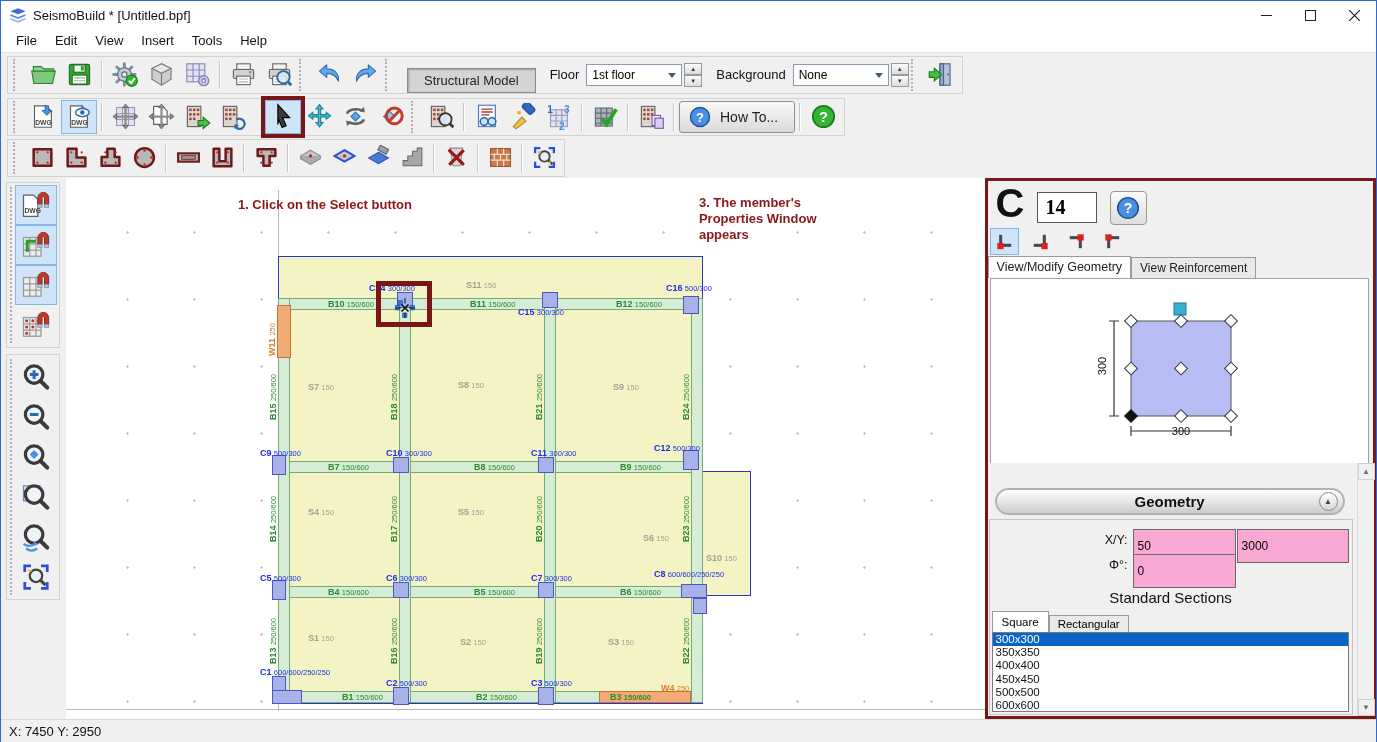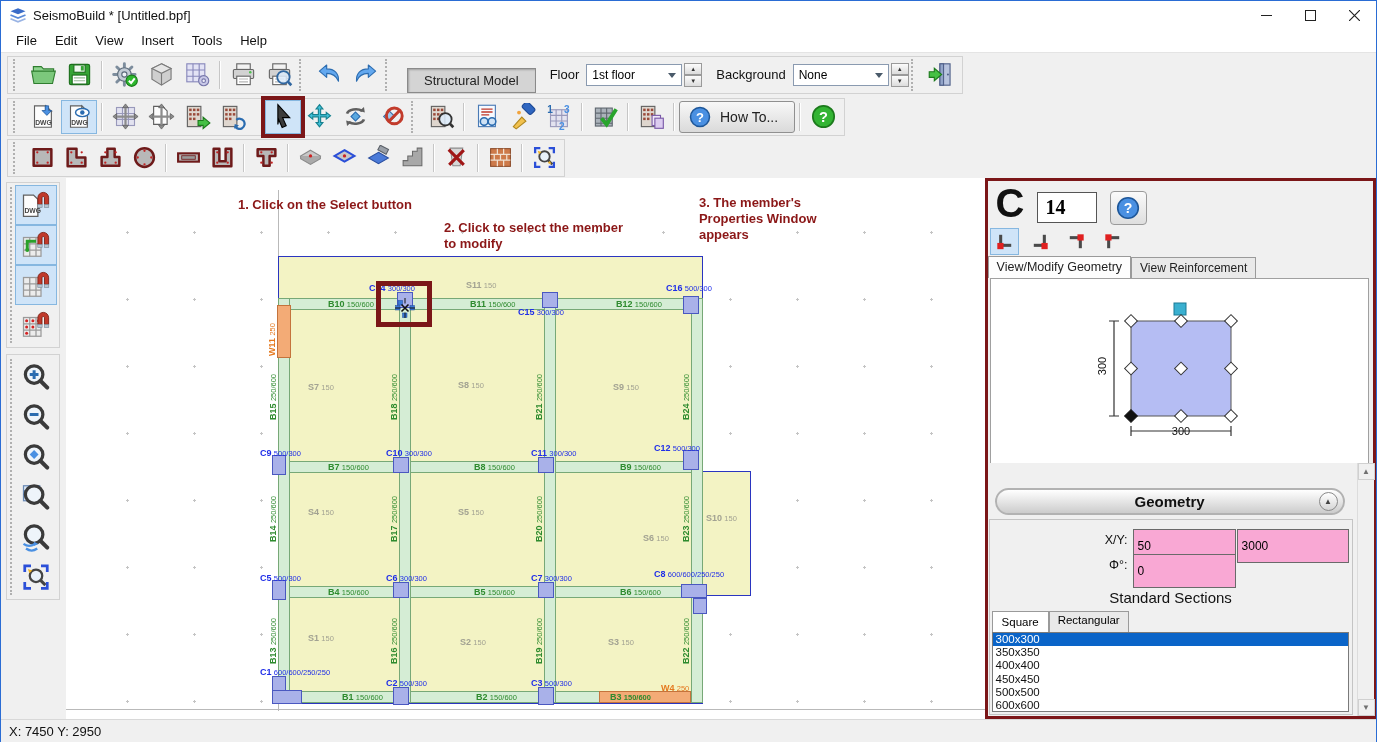--- a/index.html
+++ b/index.html
@@ -79,21 +79,21 @@
   .ptab.active { background:#fdfdfd; height:22px; font-size:12.5px; }
   .preview { position:absolute; left:2px; top:97px; width:379px; height:195px; background:#fff; border:1px solid #a0a0a0; }
   .scrollwrap { position:absolute; left:0px; top:282px; width:386px; height:253px; background:#f0f0f0; }
   .geopill { position:absolute; left:7px; top:25px; width:350px; height:27px; border:2px solid #b2b2b2; border-radius:14px; background:linear-gradient(#ffffff,#cccccc); display:flex; align-items:center; justify-content:center; }
   .geopill span { font-size:15px; font-weight:bold; color:#111; }
   .geocollapse { position:absolute; right:5px; top:2px; width:19px; height:19px; border:1px solid #8a8a8a; border-radius:50%; background:linear-gradient(#fff,#d5d5d5); display:flex; align-items:center; justify-content:center; font-size:8px; color:#444; }
   .geobox { position:absolute; left:1px; top:56px; width:364px; height:196px; border:1px solid #c4c4c4; }
   .frow-label { position:absolute; font-size:12.5px; color:#111; text-align:right; width:40px; }
   .finput { position:absolute; height:34px; border:1px solid #6a6a6a; font-size:12px; padding-left:4px; font-family:"Liberation Sans",sans-serif; background:#f9a8d4; }
   .stdsec { position:absolute; left:0; top:126px; width:366px; text-align:center; font-size:15px; color:#111; }
-  .sectabs { position:absolute; left:4px; top:148px; display:flex; }
+  .sectabs { position:absolute; left:4px; top:148px; display:flex; align-items:flex-end; }
   .sectab { font-size:11.5px; padding:2px 8px; border:1px solid #9a9a9a; border-bottom:none; background:#e9e9e9; }
   .sectab.active { background:#fff; padding:4px 9px; }
   .seclist { position:absolute; left:4px; top:169px; width:357px; height:80px; background:#fff; border:1px solid #7a7a7a; overflow:hidden; }
   .secitem { font-size:11.5px; padding:0 3px; height:13.2px; line-height:13.2px; color:#111; }
   .secitem.selected { background:#0a64c8; color:#fff; }
   .vscroll { position:absolute; right:0; top:0; width:17px; height:253px; background:#f0f0f0; border-left:1px solid #dcdcdc; }
   .varrow { position:absolute; left:0; width:17px; height:17px; background:#f0f0f0; border:1px solid #d0d0d0; font-size:8px; color:#707070; display:flex; align-items:center; justify-content:center; }
 
   
   .statusbar { height:24px; background:#f0f0f0; border-top:1px solid #d8d8d8; display:flex; align-items:center; padding-left:8px; font-size:13px; color:#111; }
@@ -870,40 +870,38 @@
           <div class="mlabel lbl-beam vlabel" style="left: 324px; top: 486px;"><b>B16</b> <span class="dims">250/600</span></div>
           <div class="mlabel lbl-beam vlabel" style="left: 469px; top: 486px;"><b>B19</b> <span class="dims">250/600</span></div>
           <div class="mlabel lbl-beam vlabel" style="left: 616px; top: 486px;"><b>B22</b> <span class="dims">250/600</span></div>
           <div class="mlabel lbl-slab" style="left: 400px; top: 103px;"><b>S11</b> <span class="dims">150</span></div>
           <div class="mlabel lbl-slab" style="left: 242px; top: 205px;"><b>S7</b> <span class="dims">150</span></div>
           <div class="mlabel lbl-slab" style="left: 392px; top: 203px;"><b>S8</b> <span class="dims">150</span></div>
           <div class="mlabel lbl-slab" style="left: 547px; top: 205px;"><b>S9</b> <span class="dims">150</span></div>
           <div class="mlabel lbl-slab" style="left: 242px; top: 330px;"><b>S4</b> <span class="dims">150</span></div>
           <div class="mlabel lbl-slab" style="left: 392px; top: 330px;"><b>S5</b> <span class="dims">150</span></div>
           <div class="mlabel lbl-slab" style="left: 577px; top: 356px;"><b>S6</b> <span class="dims">150</span></div>
-          <div class="mlabel lbl-slab" style="left: 640px; top: 336px;"><b>S10</b> <span class="dims">150</span></div>
+          <div class="mlabel lbl-slab" style="left: 640px; top: 376px;"><b>S10</b> <span class="dims">150</span></div>
           <div class="mlabel lbl-slab" style="left: 242px; top: 456px;"><b>S1</b> <span class="dims">150</span></div>
           <div class="mlabel lbl-slab" style="left: 394px; top: 460px;"><b>S2</b> <span class="dims">150</span></div>
           <div class="mlabel lbl-slab" style="left: 542px; top: 460px;"><b>S3</b> <span class="dims">150</span></div>
           <div class="highlight-box" style="left: 310px; top: 103px; width: 56px; height: 46px;">
             <span style="position:absolute;left:14px;top:12px;width:20px;height:20px"><svg viewBox="0 0 20 20">
                 <g fill="#3a7ad8" stroke="#1c4a9a" stroke-width="0.5">
                   <rect x="0.5" y="7.5" width="4.5" height="4.5"></rect>
                   <rect x="15" y="7.5" width="4.5" height="4.5"></rect>
                   <rect x="7.5" y="15" width="4.5" height="4.5"></rect>
                   <rect x="3" y="2.5" width="4.5" height="4.5"></rect>
                 </g>
                 <path d="M10 0v5.5M10 14.5V20M0 10h5.5M14.5 10H20" stroke="#111" stroke-width="1"></path>
                 <path d="M6.5 6.5l7 7M13.5 6.5l-7 7" stroke="#111" stroke-width="1.6"></path>
               </svg></span>
           </div>
         </div>
       <div class="ann" style="left:172px;top:19px">1. Click on the Select button</div>
-      <div class="ann" style="left:378px;top:42px">2. Click to select the member
-to modify</div>
       <div class="ann" style="left:633px;top:17px">3. The member's
 Properties Window
 appears</div>
     </div>
 
     <div class="rpanel">
       <div class="bigC">C</div>
       <input class="idinput" value="14" style="">
       <div class="phelp" id="phelp">
           <span style="display:flex;width:26px;height:26px">

